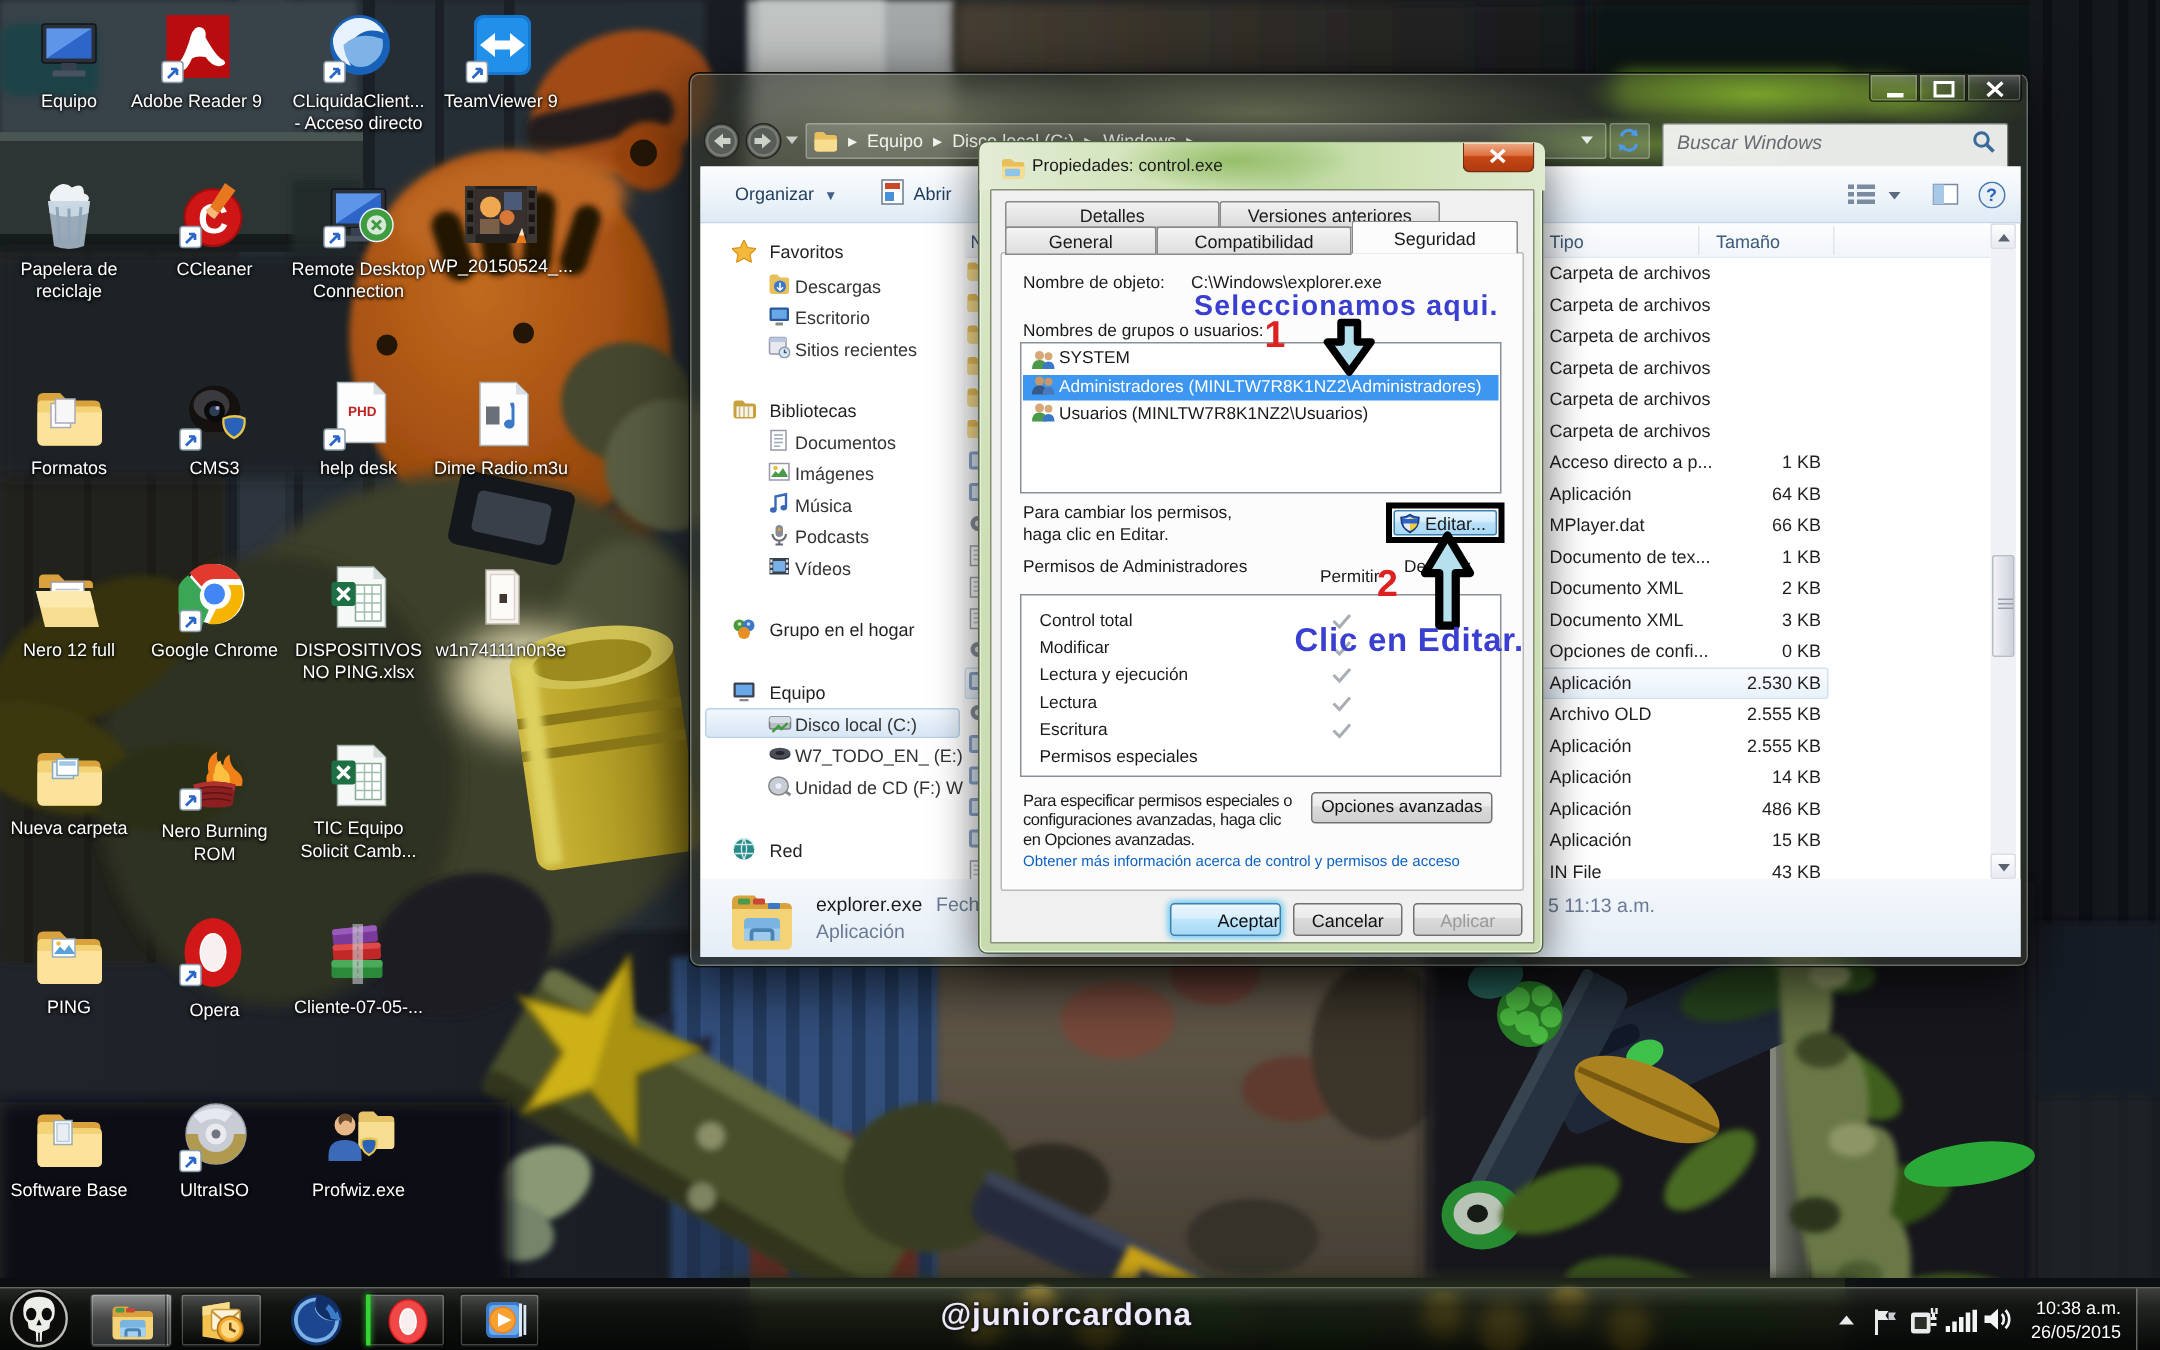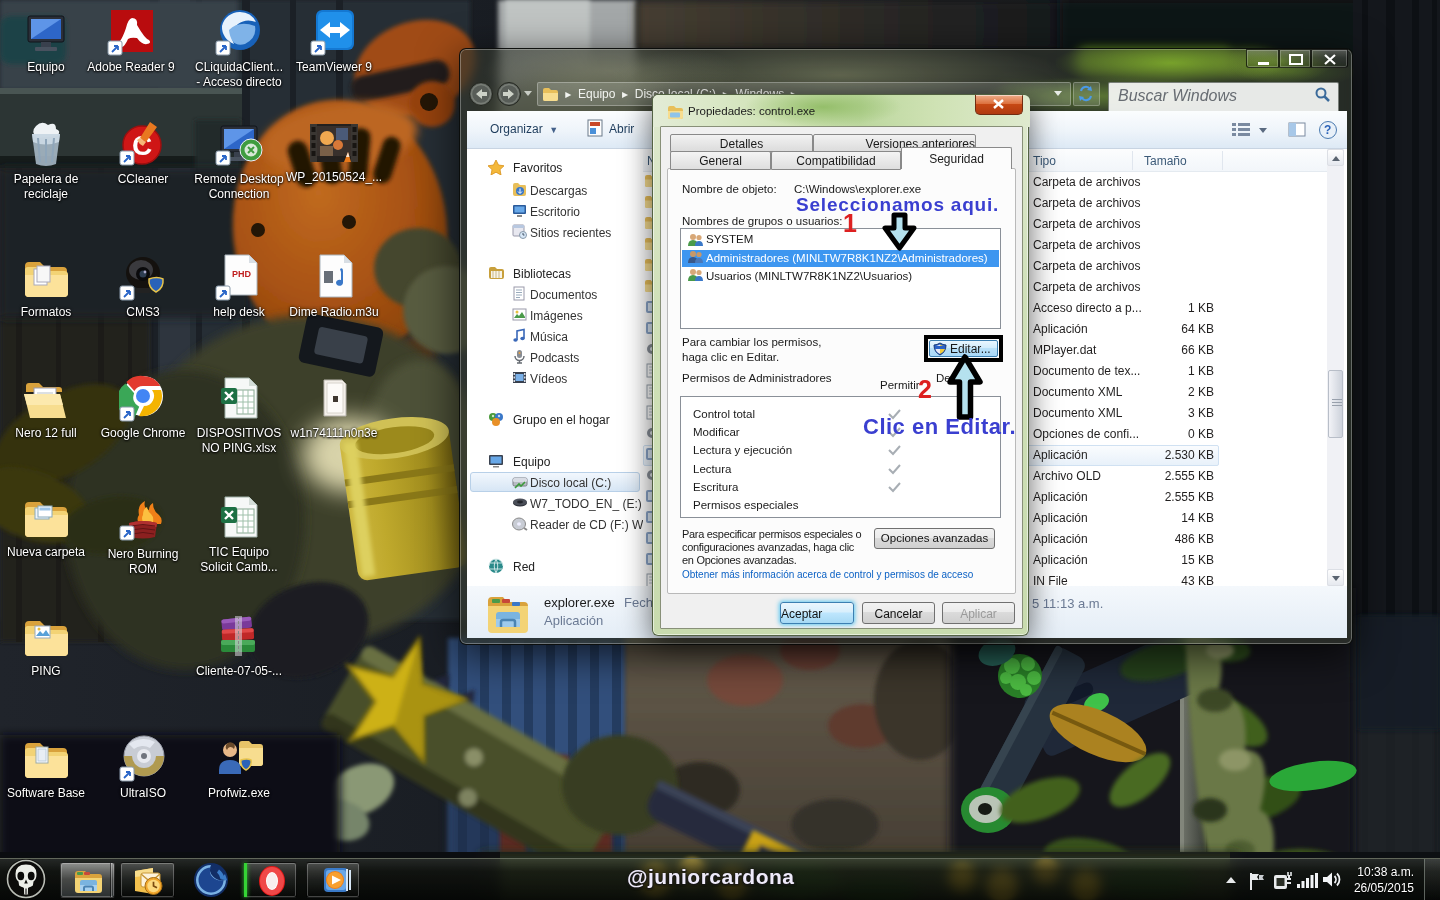--- a/index.html
+++ b/index.html
@@ -486,20 +486,29 @@
     </div>
 <div class="ic" style="left:-2px;top:612px">
       <svg width="48" height="48">
         <use href="#fold"></use>
         <rect x="13" y="14" width="15" height="12" fill="#fff" stroke="#9ab"></rect>
         <path d="M14 24 l4 -5 3 3 3 -4 4 6 Z" fill="#58a0d8"></path>
         <circle cx="17" cy="17" r="1.5" fill="#e8c040"></circle>
       </svg>
       <div class="lb">PING</div>
     </div>
+<div class="ic" style="left:95px;top:610px">
+      <svg width="48" height="52">
+        <ellipse cx="23" cy="25" rx="19" ry="23" fill="#d01818"></ellipse>
+        <ellipse cx="23" cy="25" rx="9" ry="13" fill="#fff"></ellipse>
+        <ellipse cx="23" cy="25" rx="8" ry="12" fill="#f8f0f0"></ellipse>
+        <use href="#badge"></use>
+      </svg>
+      <div class="lb">Opera</div>
+    </div>
 <div class="ic" style="left:191px;top:612px">
       <svg width="48" height="48">
         <g transform="rotate(-6 24 24)">
           <rect x="8" y="6" width="30" height="11" rx="2" fill="#7a3a9a"></rect>
           <rect x="8" y="6" width="30" height="4" rx="2" fill="#9a5aba"></rect>
         </g>
         <g transform="rotate(-3 24 24)">
           <rect x="7" y="17" width="32" height="11" rx="2" fill="#c02828"></rect>
           <rect x="7" y="17" width="32" height="4" rx="2" fill="#e04848"></rect>
         </g>
@@ -574,21 +583,21 @@
         <path d="M1 7 L16 7 L16 13 q0 2-2 2 l-11 0 q-2 0-2-2Z" fill="#f7dd8f"></path>
       </svg>
 <div class="abs" style="left:102px;top:38px;width:500px;font-size:12px;color:#f2f4f0;white-space:nowrap">&nbsp;▸&nbsp;&nbsp;Equipo&nbsp;&nbsp;▸&nbsp;&nbsp;Disco local (C:)&nbsp;&nbsp;▸&nbsp;&nbsp;Windows&nbsp;&nbsp;▸</div>
 <div class="abs" style="left:594px;top:42px;width:0;height:0;border-left:4px solid transparent;border-right:4px solid transparent;border-top:5px solid #e8ece6"></div>
 <div class="abs" style="left:613px;top:33px;width:27px;height:24px;background:rgba(235,240,235,.16);border:1px solid rgba(255,255,255,.25);border-radius:2px"><svg width="25" height="22">
           <path d="M7 8 a5 5 0 0 1 9-2" fill="none" stroke="#4a9ae8" stroke-width="2"></path>
           <path d="M17 3 l1 5 -5-1 Z" fill="#4a9ae8"></path>
           <path d="M17 13 a5 5 0 0 1-9 2" fill="none" stroke="#4a9ae8" stroke-width="2"></path>
           <path d="M6 18 l-1-5 5 1 Z" fill="#4a9ae8"></path>
         </svg></div>
-<div class="abs" style="left:648px;top:33px;width:231px;height:41px;background:rgba(248,250,248,.92);border:1px solid rgba(30,38,30,.55);border-radius:2px;font-size:16px;font-style:italic;color:#676c72;padding:4px 0 0 9px">Buscar Windows<svg width="15" height="15" style="position:absolute;right:8px;top:4px">
+<div class="abs" style="left:648px;top:33px;width:231px;height:41px;background:rgba(248,250,248,.92);border:1px solid rgba(30,38,30,.55);border-radius:2px;font-size:13px;font-style:italic;color:#676c72;padding:4px 0 0 9px">Buscar Windows<svg width="15" height="15" style="position:absolute;right:8px;top:4px">
           <circle cx="6" cy="6" r="4.5" fill="none" stroke="#3a6a9a" stroke-width="2"></circle>
           <path d="M9.5 9.5 L14 14" stroke="#3a6a9a" stroke-width="2.5"></path>
         </svg></div>
 <div class="xclient">
 <div class="xtools">
 <div class="abs" style="left:23px;top:11px">Organizar&nbsp;&nbsp;<span style="font-size:9px;color:#44618a">▼</span></div>
 <svg class="abs" style="left:120px;top:8px" width="17" height="19">
             <rect x="1" y="1" width="14" height="16" fill="#fdfdfd" stroke="#6a7a8a"></rect>
             <rect x="3" y="3" width="10" height="4" fill="#c84828"></rect>
             <rect x="3" y="9" width="6" height="6" fill="#4a90d8"></rect>
@@ -702,21 +711,21 @@
             <ellipse cx="8" cy="7" rx="7" ry="3.5" fill="#2a2e36"></ellipse>
             <ellipse cx="8" cy="6" rx="7" ry="3.5" fill="#4a4e58"></ellipse>
             <ellipse cx="8" cy="6" rx="3" ry="1.4" fill="#23262c"></ellipse>
           </svg>
 <div class="sbi" style="left:63px;top:348px">W7_TODO_EN_ (E:)</div>
 <svg class="abs" style="left:45px;top:368px" width="16" height="14">
             <ellipse cx="7" cy="7" rx="6.5" ry="6" fill="#c8ccd4" stroke="#888"></ellipse>
             <ellipse cx="7" cy="7" rx="2" ry="1.8" fill="#eef"></ellipse>
             <path d="M12 11 l3 2" stroke="#888" stroke-width="2"></path>
           </svg>
-<div class="sbi" style="left:63px;top:369px">Reader de CD (F:) W</div>
+<div class="sbi" style="left:63px;top:369px">Unidad de CD (F:) W</div>
 <svg class="abs" style="left:21px;top:409px" width="16" height="16">
             <circle cx="8" cy="8" r="7" fill="#2a8a8a"></circle>
             <path d="M1 8 a7 7 0 0 1 14 0 M8 1 q-3.5 7 0 14 M8 1 q3.5 7 0 14 M2 5 l12 0 M2 11 l12 0" stroke="#d8ecec" fill="none" stroke-width=".9"></path>
           </svg>
 <div class="sbh" style="left:46px;top:411px">Red</div>
 </div>
 <div class="abs" style="left:176px;top:38px;width:1px;height:437px;background:#e8eaec"></div>
 <div class="abs" style="left:176px;top:38px;width:684px;height:437px;background:#fff;overflow:hidden">
 <div class="abs" style="left:0;top:0;width:684px;height:23px;background:linear-gradient(#fcfdfe,#f2f6fa);border-bottom:1px solid #e4eaf0"></div>
 <div class="abs" style="left:4px;top:5px;font-size:12px;color:#3c5a78">Nombre</div>
@@ -883,21 +892,21 @@
         <path d="M1 7 L16 7 L16 13 q0 2-2 2 l-11 0 q-2 0-2-2Z" fill="#f7dd8f"></path>
         <rect x="3" y="8.5" width="10" height="5" rx="1" fill="#8ec3ea"></rect>
       </svg>
 <div class="dtxt" style="left:35px;top:10px">Propiedades: control.exe</div>
 <div class="abs" style="left:322px;top:0px;width:48px;height:20px;background:linear-gradient(#efad8a,#dd7240 45%,#c64814 50%,#b03a10);border:1px solid #702c12;border-top:none;border-radius:0 1px 5px 5px;box-shadow:inset 0 1px 0 rgba(255,255,255,.5)"><svg width="46" height="18">
           <path d="M18 5 L27 13 M27 5 L18 13" stroke="#fff" stroke-width="2.4"></path>
         </svg></div>
 <div class="abs" style="left:7px;top:31px;width:363px;height:503px;background:#f0f0f0;border:1px solid #889078;border-radius:1px"></div>
 <div class="abs" style="left:14px;top:73px;width:349px;height:426px;background:#fcfcfc;border:1px solid #b9b9b9;border-radius:2px"></div>
 <div class="abs" style="left:17px;top:39px;width:143px;height:18px;background:linear-gradient(#f2f2f2,#e8e8e8 45%,#dcdcdc);border:1px solid #898989;border-radius:2px 2px 0 0;font-size:12px;color:#1a1a1a;text-align:center;padding-top:2px">Detalles</div>
-<div class="abs" style="left:160px;top:39px;width:163px;height:18px;background:linear-gradient(#f2f2f2,#e8e8e8 45%,#dcdcdc);border:1px solid #898989;border-radius:2px 2px 0 0;font-size:12px;color:#1a1a1a;text-align:right;padding-top:2px">Versiones anteriores</div>
+<div class="abs" style="left:160px;top:39px;width:147px;height:18px;background:linear-gradient(#f2f2f2,#e8e8e8 45%,#dcdcdc);border:1px solid #898989;border-radius:2px 2px 0 0;font-size:12px;color:#1a1a1a;text-align:center;padding-top:2px">Versiones anteriores</div>
 <div class="abs" style="left:17px;top:56px;width:101px;height:19px;background:linear-gradient(#f4f4f4,#eaeaea 45%,#dedede);border:1px solid #898989;border-radius:2px 2px 0 0;font-size:12px;color:#1a1a1a;text-align:center;padding-top:2px">General</div>
 <div class="abs" style="left:118px;top:56px;width:130px;height:19px;background:linear-gradient(#f4f4f4,#eaeaea 45%,#dedede);border:1px solid #898989;border-radius:2px 2px 0 0;font-size:12px;color:#1a1a1a;text-align:center;padding-top:2px">Compatibilidad</div>
 <div class="abs" style="left:248px;top:52px;width:111px;height:22px;background:#fcfcfc;border:1px solid #898989;border-bottom:none;border-radius:2px 2px 0 0;font-size:12px;color:#1a1a1a;text-align:center;padding-top:4px">Seguridad</div>
 <div class="dtxt" style="left:29px;top:88px">Nombre de objeto:</div>
 <div class="dtxt" style="left:141px;top:88px">C:\Windows\explorer.exe</div>
 <div class="dtxt" style="left:29px;top:120px">Nombres de grupos o usuarios:</div>
 <div class="abs" style="left:27px;top:133px;width:321px;height:101px;background:#fff;border:1px solid #8a9098">
 <svg class="abs" style="left:6px;top:4px" width="17" height="14">
           <circle cx="6" cy="4" r="3" fill="#d8a878"></circle>
           <path d="M1 13 q0-6 5-6 q5 0 5 6Z" fill="#4a9a4a"></path>
@@ -950,21 +959,21 @@
           <path d="M4 44 l4 4 7-8"></path>
           <path d="M4 63 l4 4 7-8"></path>
           <path d="M4 81 l4 4 7-8"></path>
         </g>
       </svg>
 <div class="dtxt" style="left:29px;top:433px;font-size:11px;letter-spacing:-.3px">Para especificar permisos especiales o</div>
 <div class="dtxt" style="left:29px;top:446px;font-size:11px;letter-spacing:-.3px">configuraciones avanzadas, haga clic</div>
 <div class="dtxt" style="left:29px;top:459px;font-size:11px;letter-spacing:-.3px">en Opciones avanzadas.</div>
 <div class="gbtn" style="left:221px;top:433px;width:121px;height:21px;padding-top:3px;font-size:11.5px">Opciones avanzadas</div>
 <div class="abs" style="left:29px;top:474px;font-size:10px;color:#0b61c4;">Obtener más información acerca de control y permisos de acceso</div>
-<div class="abs" style="left:127px;top:507px;width:74px;height:22px;background:linear-gradient(#ebf6fd,#d8effc 45%,#bee6fd 50%,#a6d9f4);border:1px solid #3c7fb1;border-radius:3px;box-shadow:0 0 4px 1px rgba(60,190,240,.8);font-size:12px;color:#111;text-align:left;padding-top:4px">Aceptar</div>
+<div class="abs" style="left:127px;top:507px;width:74px;height:22px;background:linear-gradient(#ebf6fd,#d8effc 45%,#bee6fd 50%,#a6d9f4);border:1px solid #3c7fb1;border-radius:3px;box-shadow:0 0 4px 1px rgba(60,190,240,.8);font-size:12px;color:#111;text-align:right;padding-top:4px">Aceptar</div>
 <div class="gbtn" style="left:209px;top:507px;width:73px;height:22px;padding-top:4px">Cancelar</div>
 <div class="gbtn" style="left:289px;top:507px;width:73px;height:22px;padding-top:4px;color:#9a9a9a">Aplicar</div>
 </div>
 <div class="anno" style="left:796px;top:194px;font-size:19px;letter-spacing:.8px">Seleccionamos aqui.</div>
 <div class="anno" style="left:843px;top:209px;font-size:25px;color:#dd2020">1</div>
 <svg class="anno" style="left:876px;top:212px" width="48" height="42">
       <path d="M18 3 L29 3 L29 16 L38 16 L23.5 36 L9 16 L18 16 Z" fill="#b5e1ee" stroke="#000" stroke-width="5" stroke-linejoin="round"></path>
     </svg>
 <div class="anno" style="left:918px;top:375px;font-size:25px;color:#dd2020">2</div>
 <svg class="anno" style="left:944px;top:353px" width="42" height="70">

